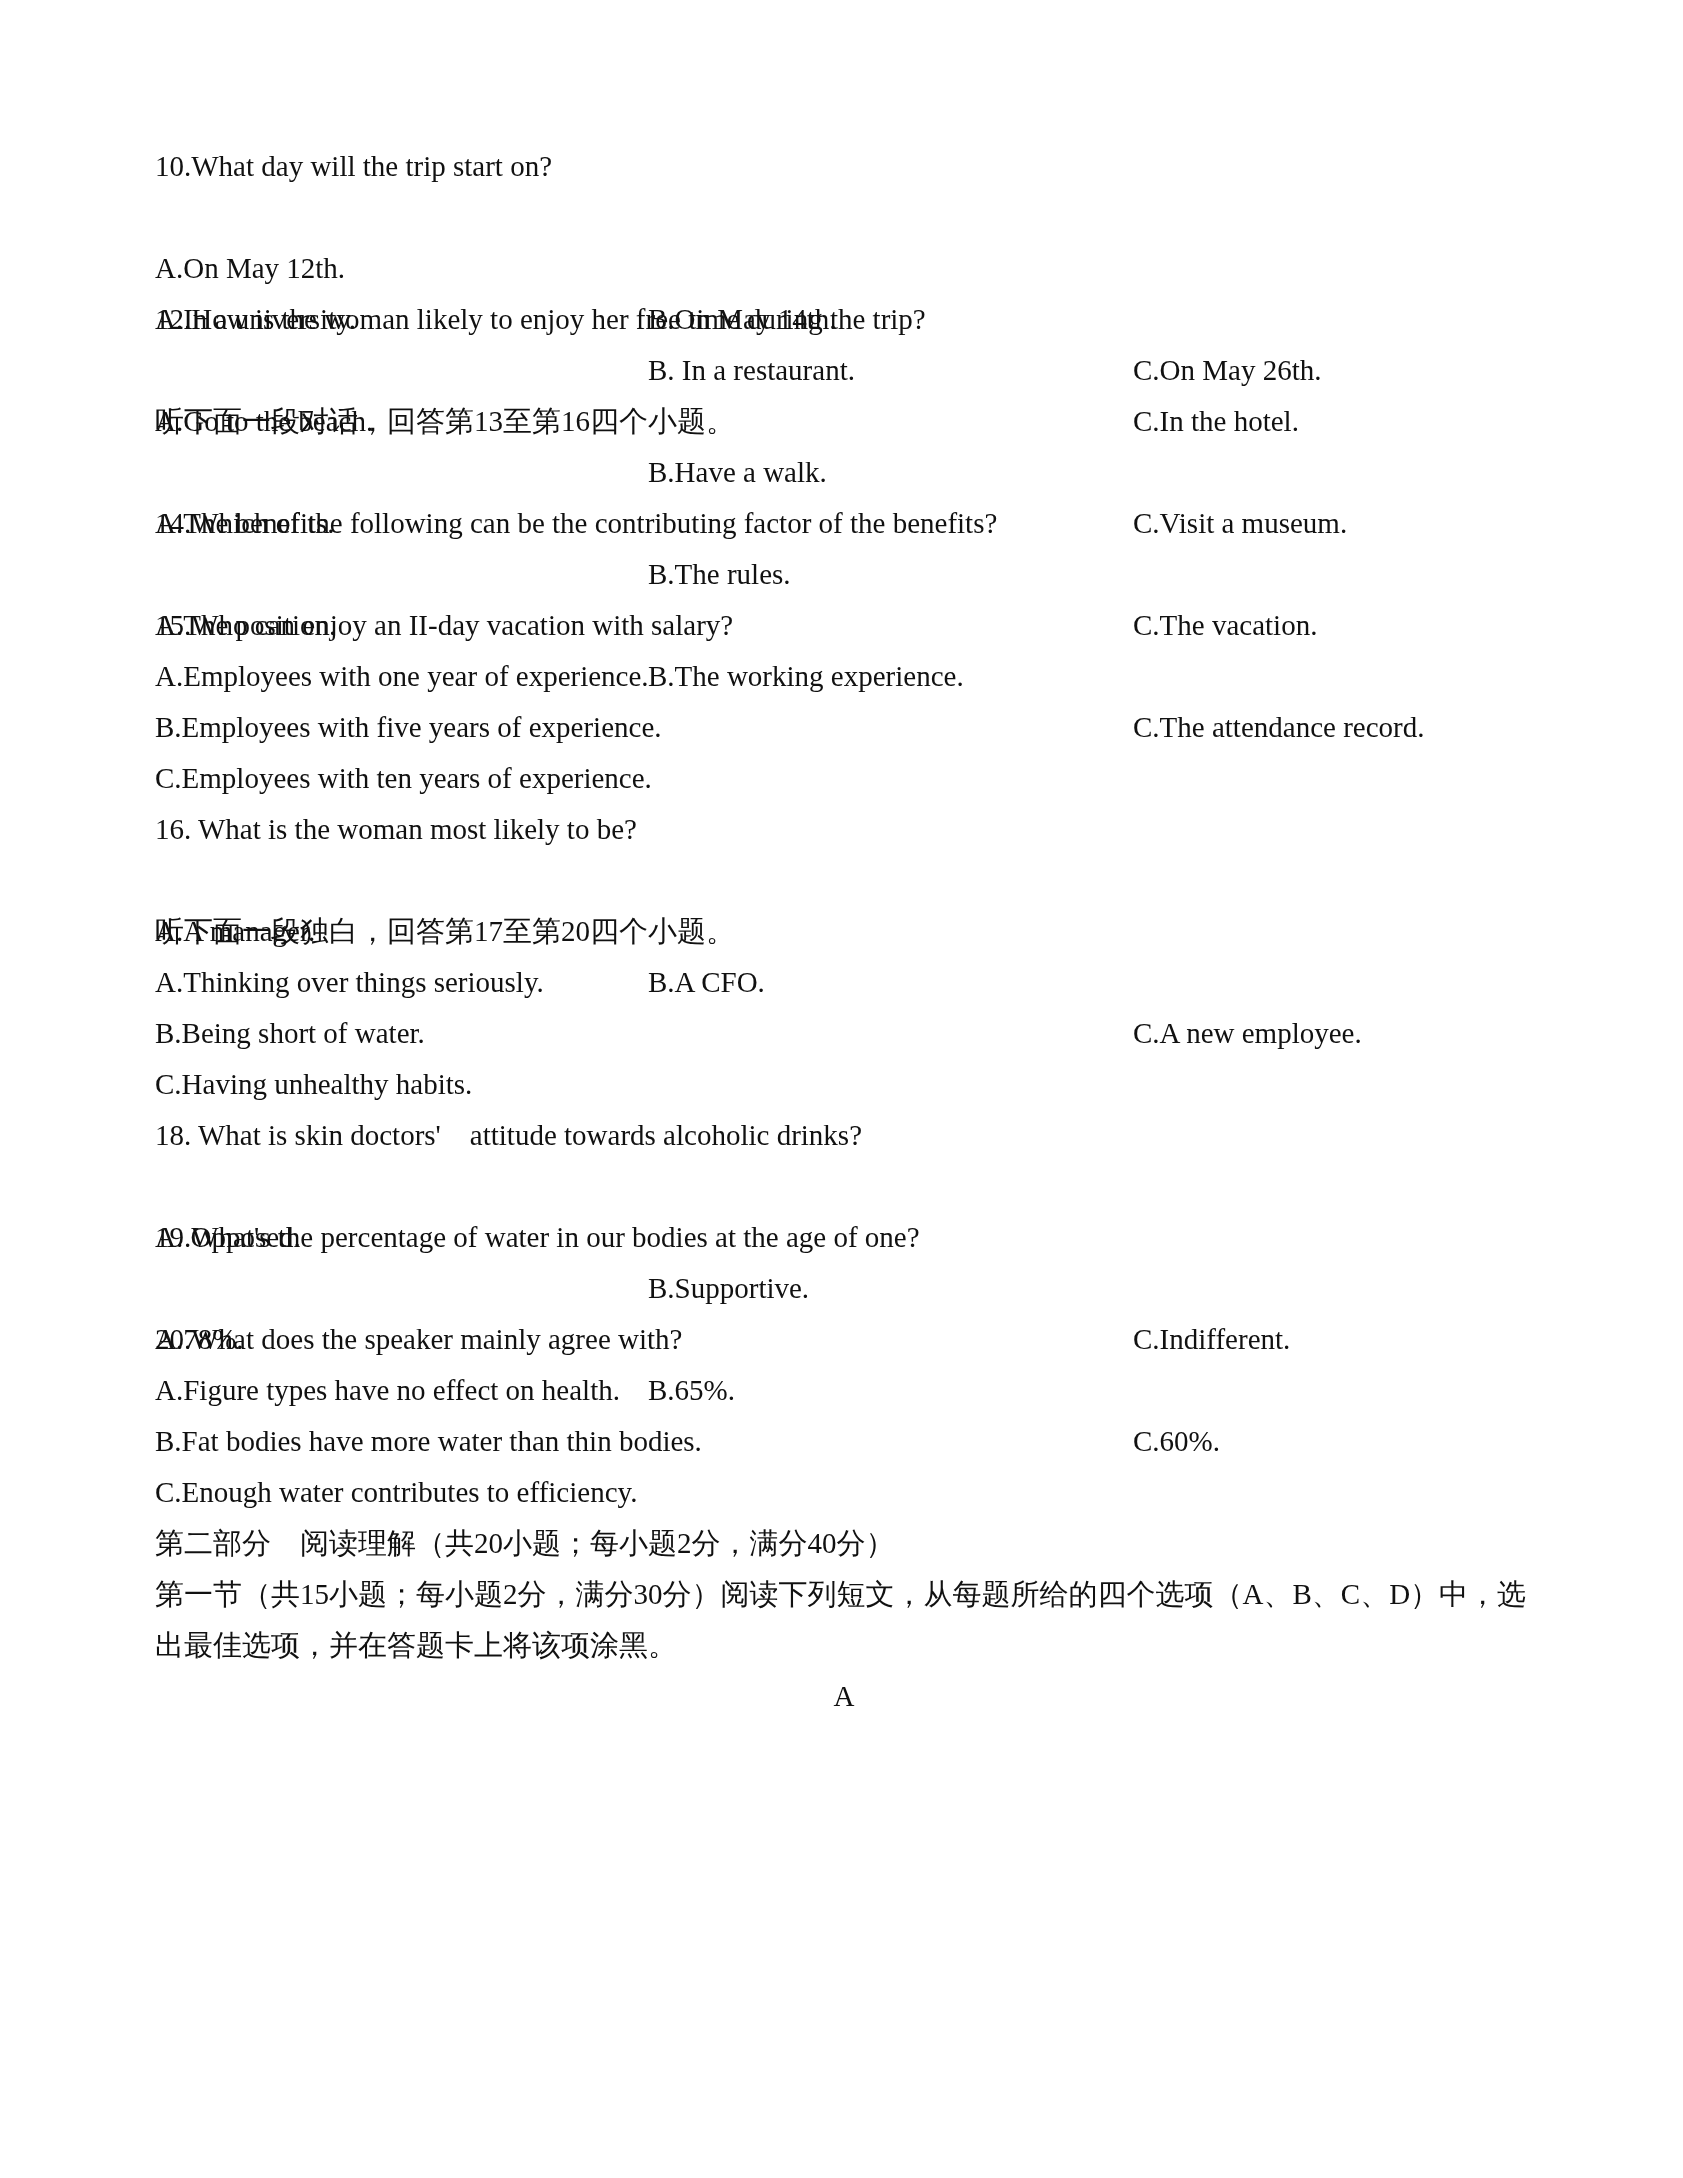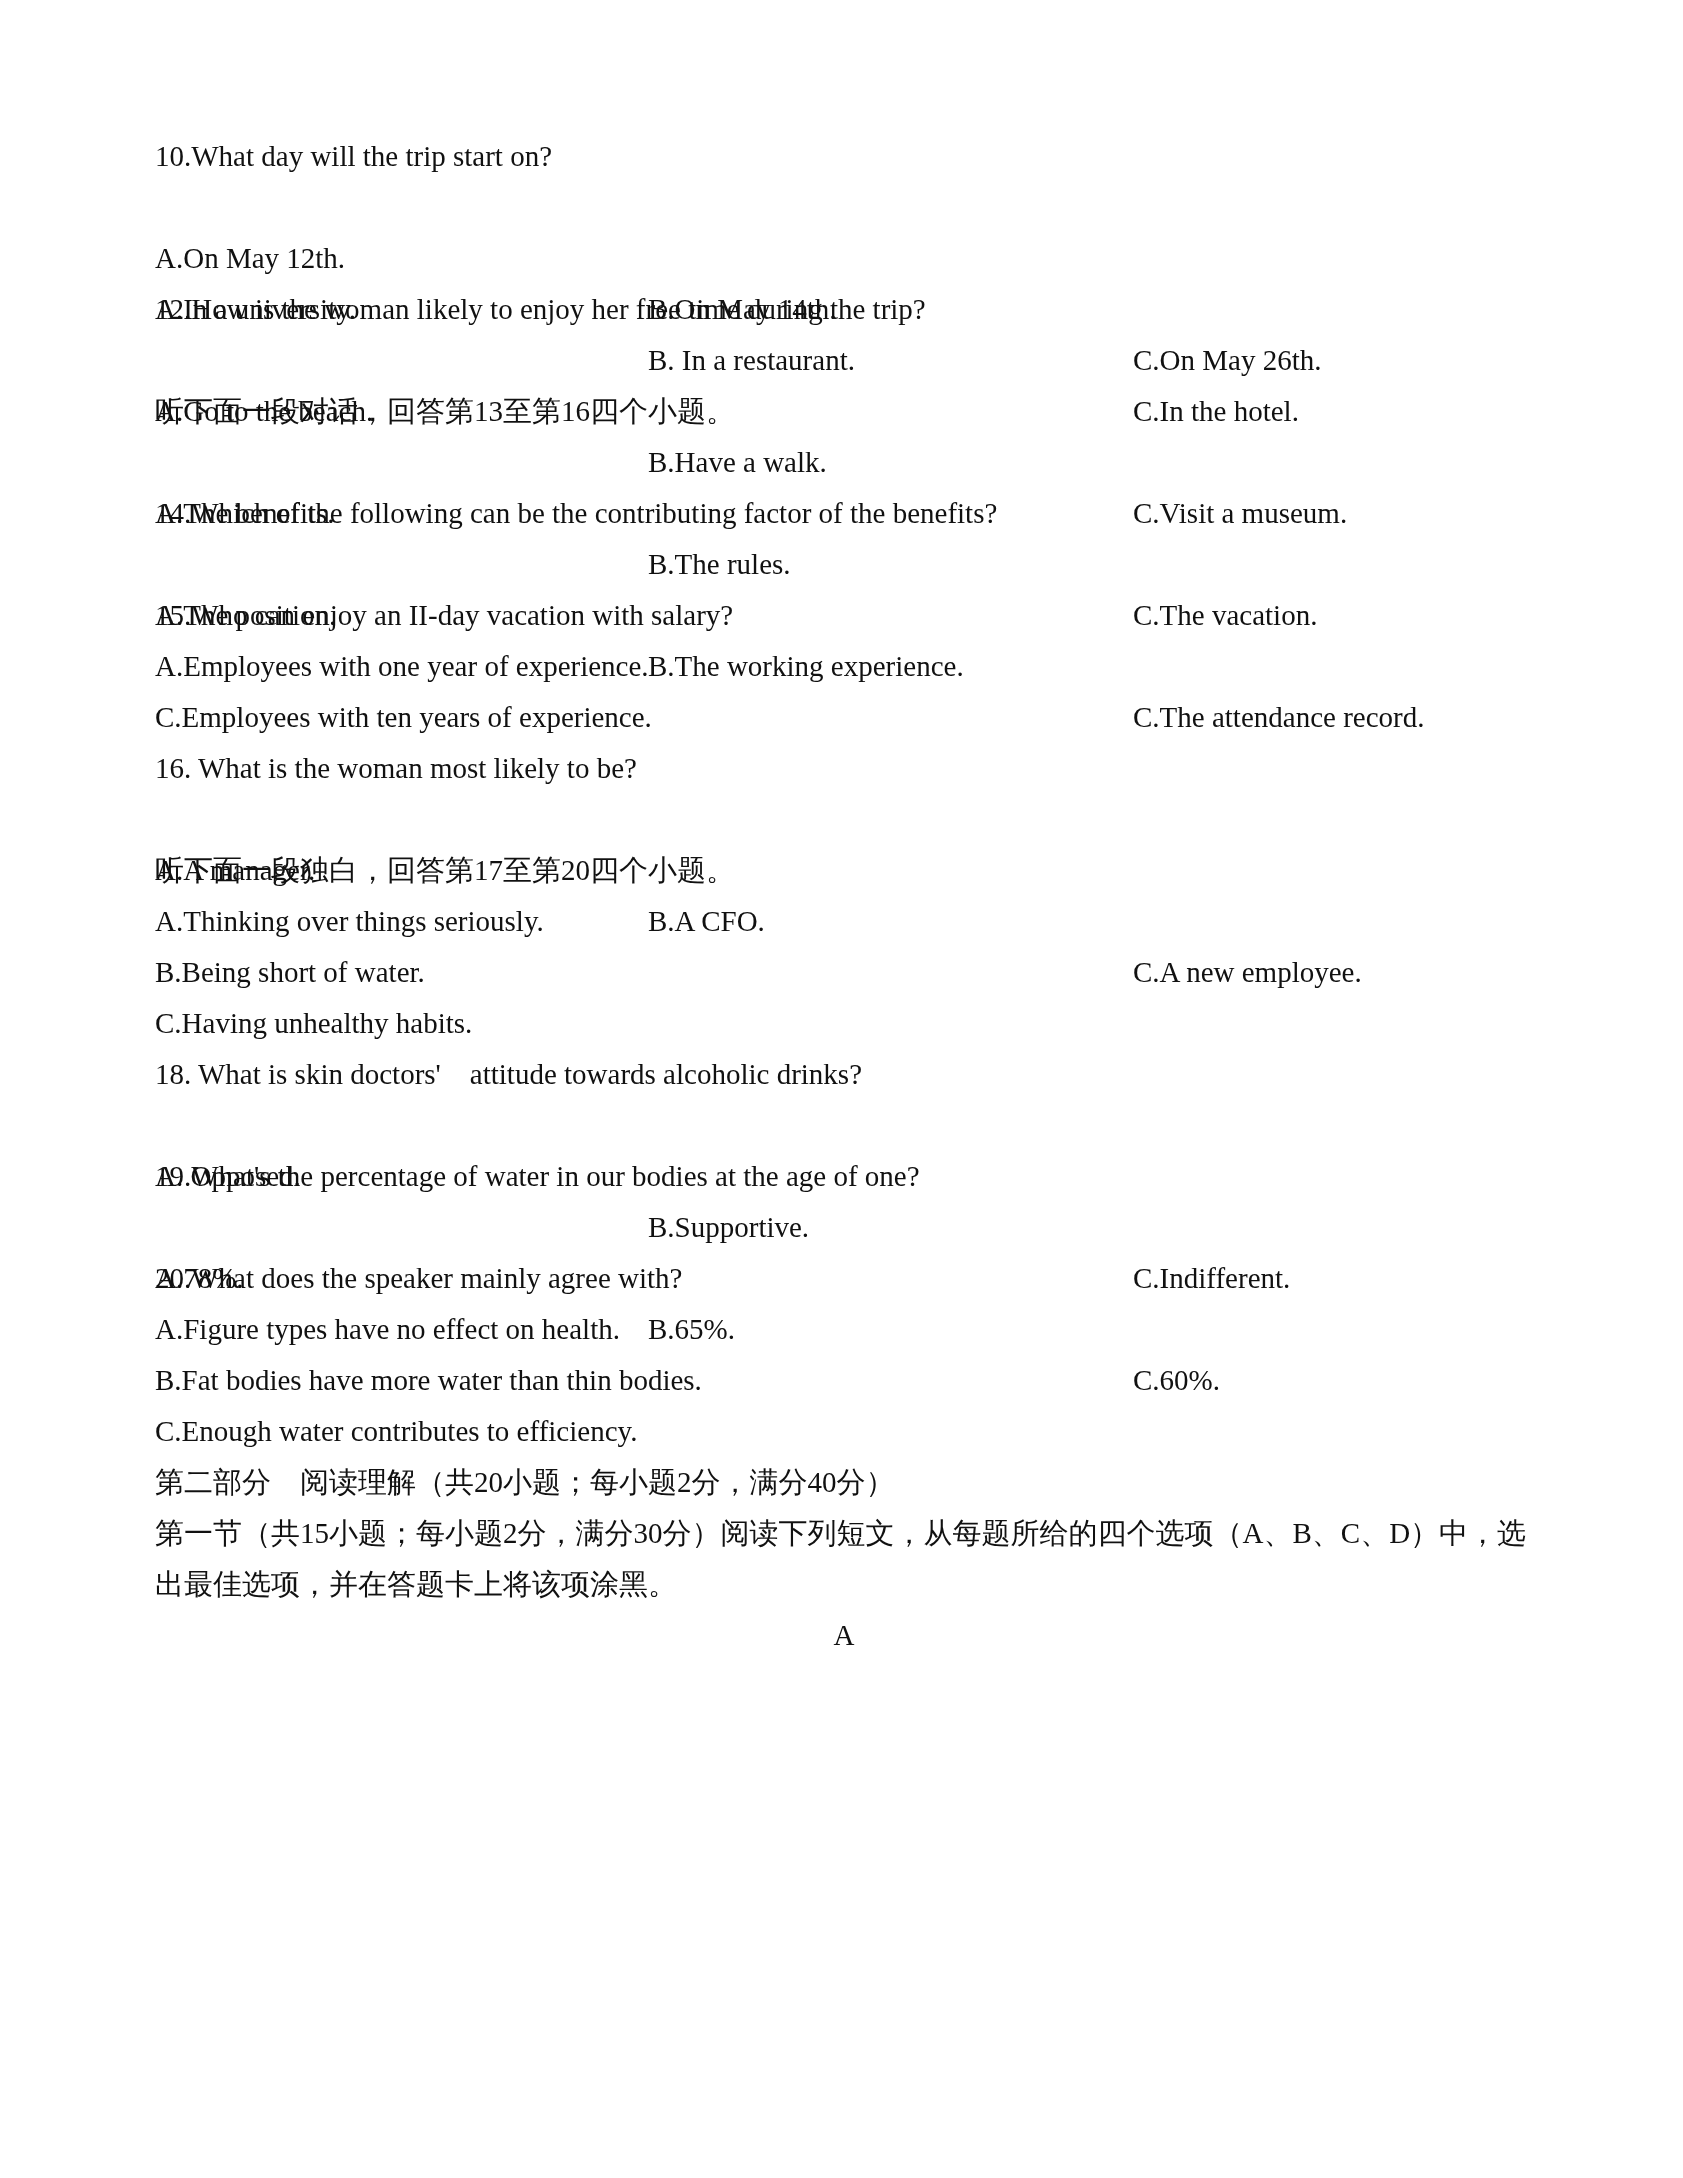--- a/index.html
+++ b/index.html
@@ -13,21 +13,21 @@
     height: 2178px;
     background: #ffffff;
     color: #111111;
     font-family: "Liberation Serif", "DejaVu Serif", serif;
     font-size: 29px;
     overflow: hidden;
   }
   .content {
     position: absolute;
     left: 155px;
-    top: 131px;
+    top: 141px;
     width: 1378px;
   }
   .row {
     height: 51px;
     line-height: 51px;
     white-space: pre;
   }
   .opts {
     position: relative;
   }
@@ -77,20 +77,21 @@
     <div class="row">14.Which of the following can be the contributing factor of the benefits?</div>
 
     <div class="row opts">
       <span class="colA">A.The position.</span>
       <span class="colB">B.The working experience.</span>
       <span class="colC">C.The attendance record.</span>
     </div>
 
     <div class="row">15.Who can enjoy an II-day vacation with salary?</div>
     <div class="row">A.Employees with one year of experience.</div>
+    <div class="row">B.Employees with five years of experience.</div>
     <div class="row">C.Employees with ten years of experience.</div>
 
     <div class="row">16. What is the woman most likely to be?</div>
 
     <div class="row opts">
       <span class="colA">A.A manager.</span>
       <span class="colB">B.A CFO.</span>
       <span class="colC">C.A new employee.</span>
     </div>
 

